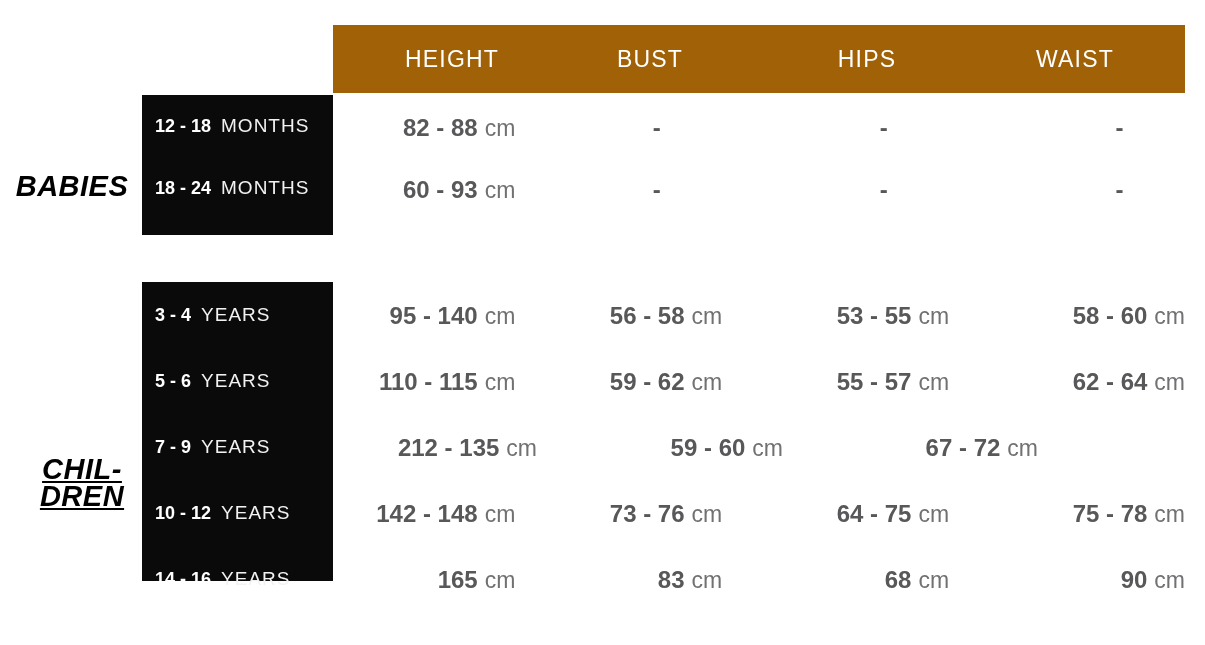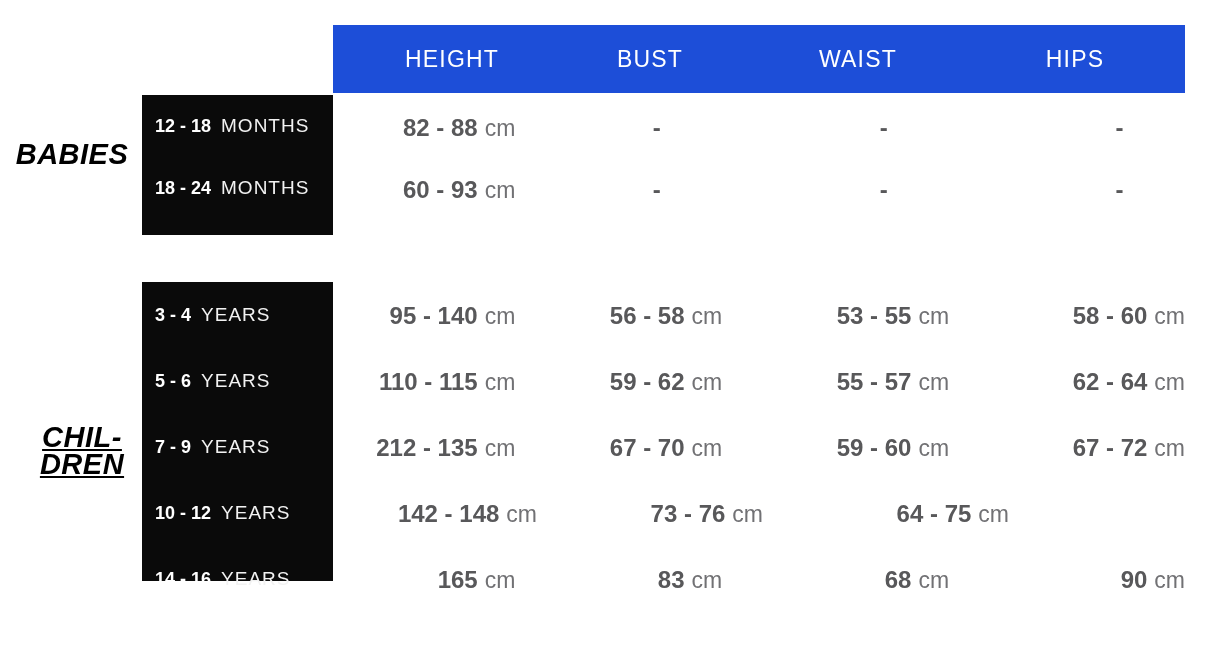--- a/index.html
+++ b/index.html
@@ -3,32 +3,32 @@
 <meta charset="utf-8">
 <style>
   html,body{margin:0;padding:0;background:#ffffff;}
   .sheet{
     position:relative;width:1205px;height:645px;background:#ffffff;overflow:hidden;
     font-family:"Liberation Sans",sans-serif;
   }
   
   .header-bar{
     position:absolute;left:333px;top:25px;width:852px;height:68px;
-    background:#1d4ed8;display:flex;align-items:center;
+    background:#a16207;display:flex;align-items:center;
   }
   .hc{color:#ffffff;font-size:23px;font-weight:400;letter-spacing:1.2px;text-align:center;white-space:nowrap;}
   
   .c1{width:170px;margin-left:34px;}
   .c2{width:150px;margin-left:38px;}
   .c3{width:150px;margin-left:58px;}
   .c4{width:150px;margin-left:67px;}
   
   .side-label{
     position:absolute;color:#000;font-style:italic;font-weight:700;
-    font-size:29px;line-height:27px;letter-spacing:0.5px;text-align:center;white-space:nowrap;
+    font-size:29px;line-height:27px;letter-spacing:0.5px;text-align:center;white-space:nowrap;margin-top:32px;
   }
   .babies-label{left:14px;top:141px;width:116px;}
   .children-label{left:34px;top:424px;width:96px;text-decoration:underline;}
   
   .age-box{position:absolute;left:142px;width:191px;background:#0a0a0a;}
   .babies-box{top:95px;height:140px;}
   .children-box{top:282px;height:299px;}
   .age-row{display:flex;align-items:center;padding-left:13px;white-space:nowrap;}
   .h62{height:62px;}
   .h66{height:66px;}
@@ -44,22 +44,22 @@
   .cell.dash{text-align:center;font-weight:700;}
 </style>
 </head>
 <body>
 
 <div class="sheet">
 
   <div class="header-bar">
     <span class="hc c1">HEIGHT</span>
     <span class="hc c2">BUST</span>
+    <span class="hc c4">HIPS</span>
     <span class="hc c3">WAIST</span>
-    <span class="hc c4">HIPS</span>
   </div>
 
   <div class="side-label babies-label">BABIES</div>
   <div class="side-label children-label">
     <div>CHIL-</div>
     <div>DREN</div>
   </div>
 
   <div class="age-box babies-box">
     <div class="age-row h62">
@@ -118,28 +118,28 @@
       <span class="cell c4"><span>58 - 60</span><span class="unit">cm</span></span>
     </div>
     <div class="row h66">
       <span class="cell c1"><span>110 - 115</span><span class="unit">cm</span></span>
       <span class="cell c2"><span>59 - 62</span><span class="unit">cm</span></span>
       <span class="cell c3"><span>55 - 57</span><span class="unit">cm</span></span>
       <span class="cell c4"><span>62 - 64</span><span class="unit">cm</span></span>
     </div>
     <div class="row h66">
       <span class="cell c1"><span>212 - 135</span><span class="unit">cm</span></span>
-      <span class="cell c2"><span>67 - 70</span><span class="unit">cm</span></span>
       <span class="cell c3"><span>59 - 60</span><span class="unit">cm</span></span>
       <span class="cell c4"><span>67 - 72</span><span class="unit">cm</span></span>
     </div>
     <div class="row h66">
       <span class="cell c1"><span>142 - 148</span><span class="unit">cm</span></span>
       <span class="cell c2"><span>73 - 76</span><span class="unit">cm</span></span>
       <span class="cell c3"><span>64 - 75</span><span class="unit">cm</span></span>
+      <span class="cell c4"><span>75 - 78</span><span class="unit">cm</span></span>
     </div>
     <div class="row h66">
       <span class="cell c1"><span>165</span><span class="unit">cm</span></span>
       <span class="cell c2"><span>83</span><span class="unit">cm</span></span>
       <span class="cell c3"><span>68</span><span class="unit">cm</span></span>
       <span class="cell c4"><span>90</span><span class="unit">cm</span></span>
     </div>
   </div>
 
 </div>

